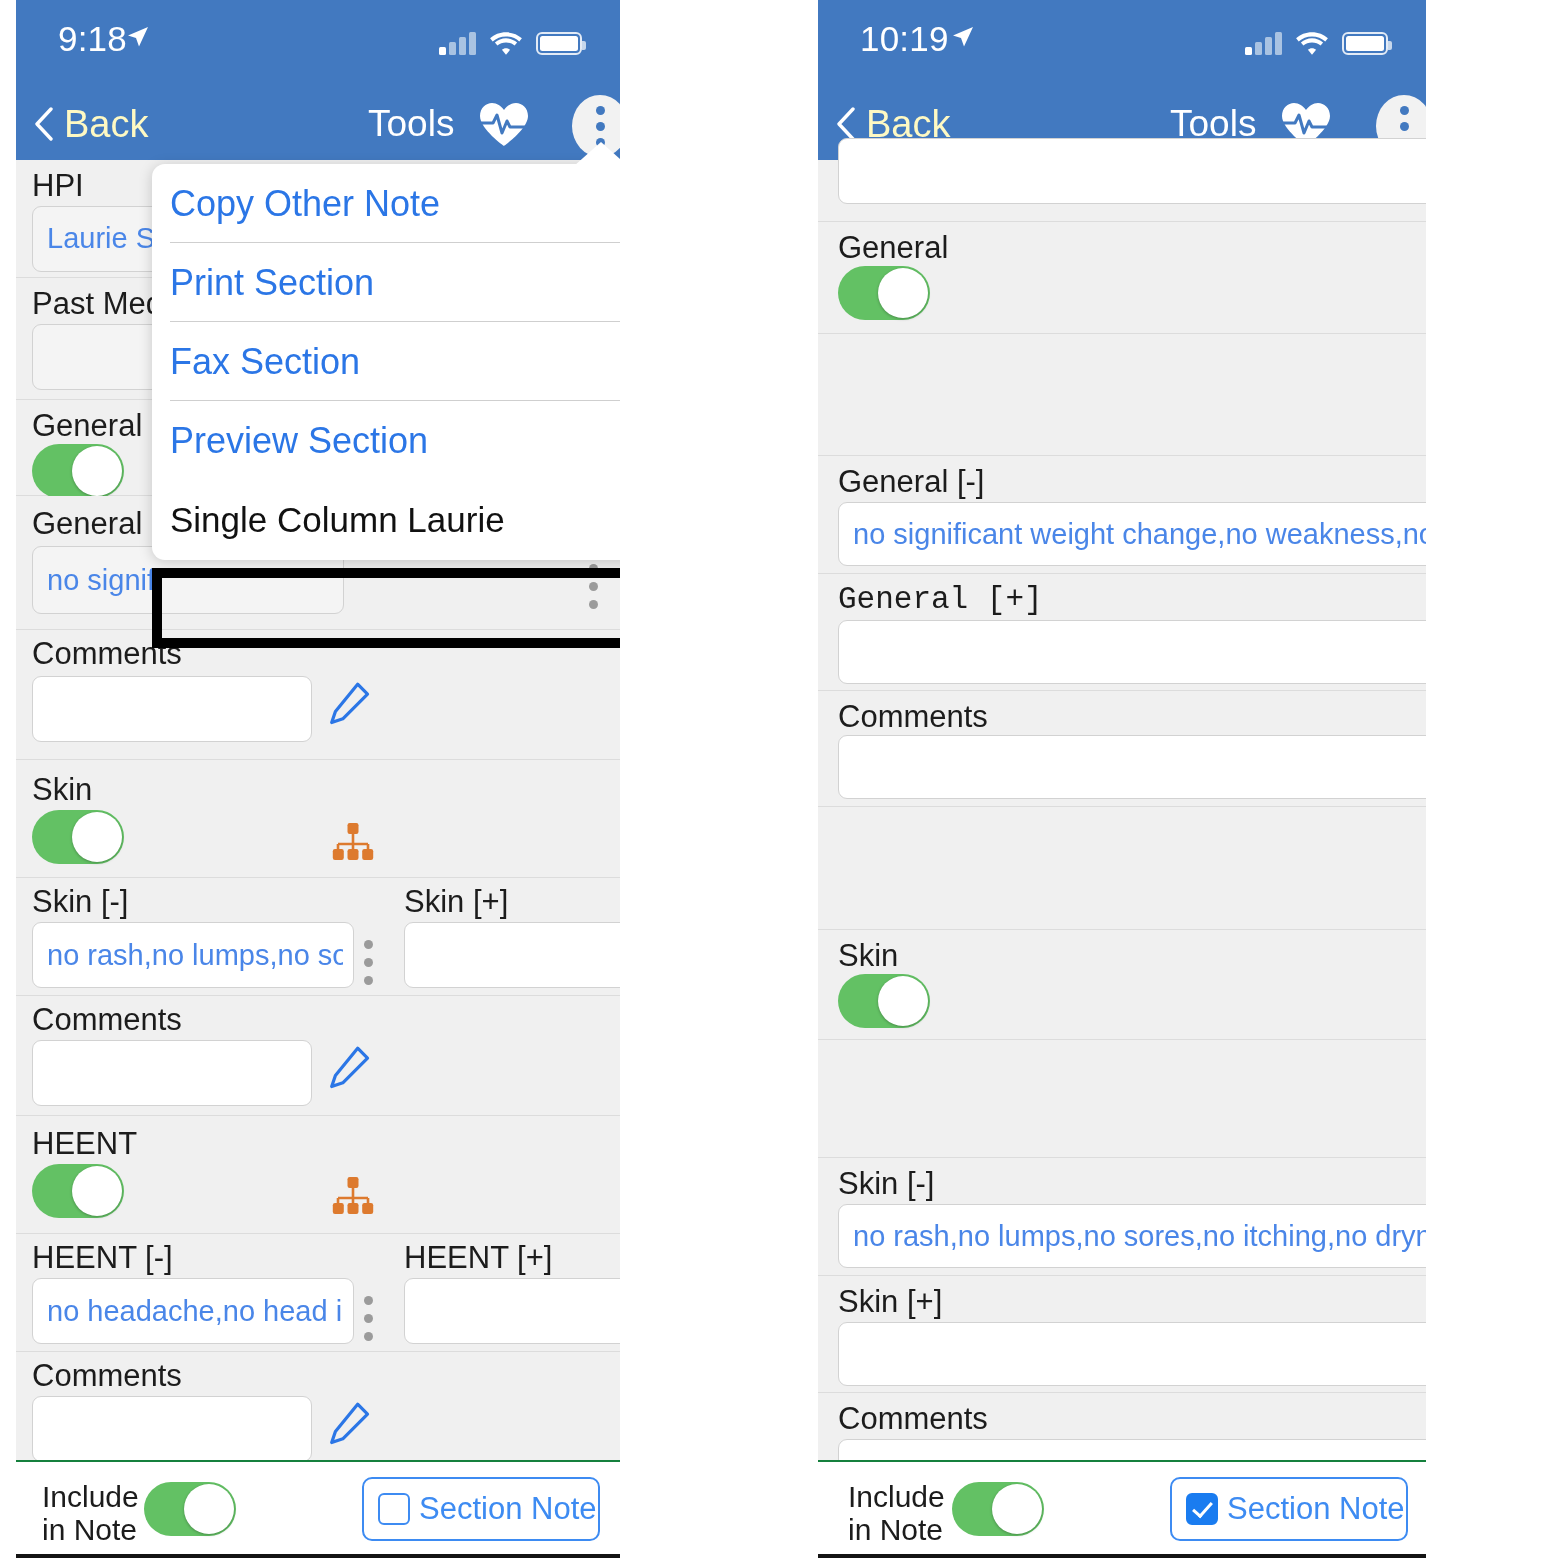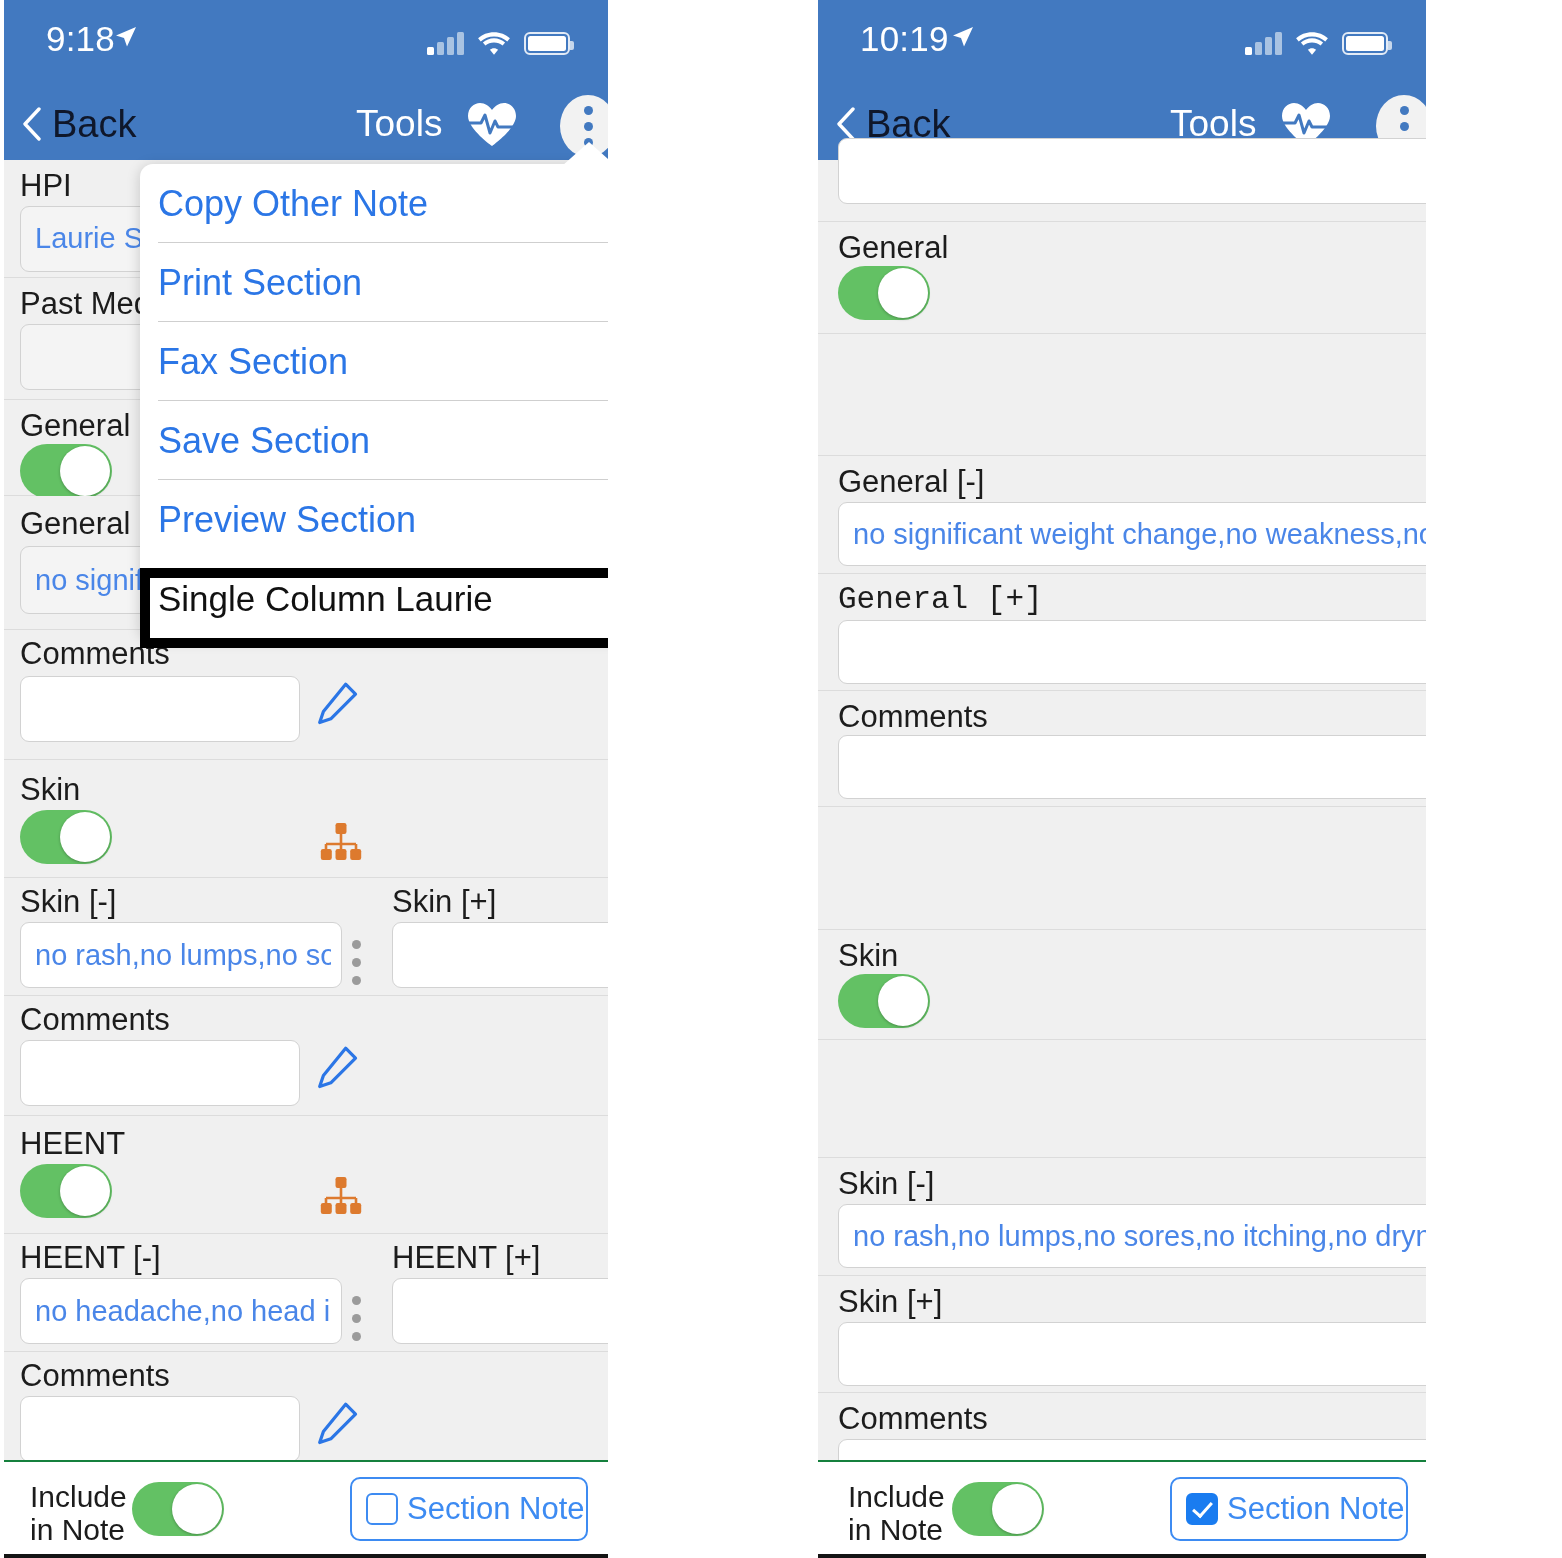--- a/index.html
+++ b/index.html
@@ -16,21 +16,21 @@
   }
 
   
   .phone {
     position: absolute;
     top: 0;
     height: 1558px;
     background: #f0f0f0;
     overflow: hidden;
   }
-  #phone-left  { left: 4px;   width: 604px; }
+  #phone-left  { left: 16px;   width: 604px; }
   #phone-right { left: 818px; width: 608px; }
 
   
   .statusbar {
     position: relative;
     height: 88px;
     background: #4279c0;
   }
   .status-time {
     position: absolute;
@@ -87,21 +87,21 @@
   }
   .nav-back {
     display: flex; align-items: center;
     margin-left: 18px;
     cursor: pointer;
   }
   .nav-back .chev {
     width: 20px; height: 34px; margin-right: 10px;
   }
   .nav-back .lbl {
-    color: #0f172a; font-size: 38px; font-weight: 400;
+    color: #fef9c3; font-size: 38px; font-weight: 400;
   }
   .nav-tools {
     position: absolute;
     color: #ffffff; font-size: 37px; font-weight: 400;
     cursor: pointer;
   }
   .nav-icon {
     position: absolute;
     cursor: pointer;
   }
@@ -543,24 +543,20 @@
       </div>
       <div class="menu-item">
         <span class="mtxt">Print Section</span>
         <span class="menu-sep"></span>
       </div>
       <div class="menu-item">
         <span class="mtxt">Fax Section</span>
         <span class="menu-sep"></span>
       </div>
       <div class="menu-item">
-        <span class="mtxt">Save Section</span>
-        <span class="menu-sep"></span>
-      </div>
-      <div class="menu-item">
         <span class="mtxt">Preview Section</span>
       </div>
       <div class="menu-item" style="height:80px;">
         <span class="mtxt dark">Single Column Laurie</span>
         <span class="mtoggle">
             <span class="knob"></span>
           </span>
       </div>
 
       <div id="highlight-box"></div>

